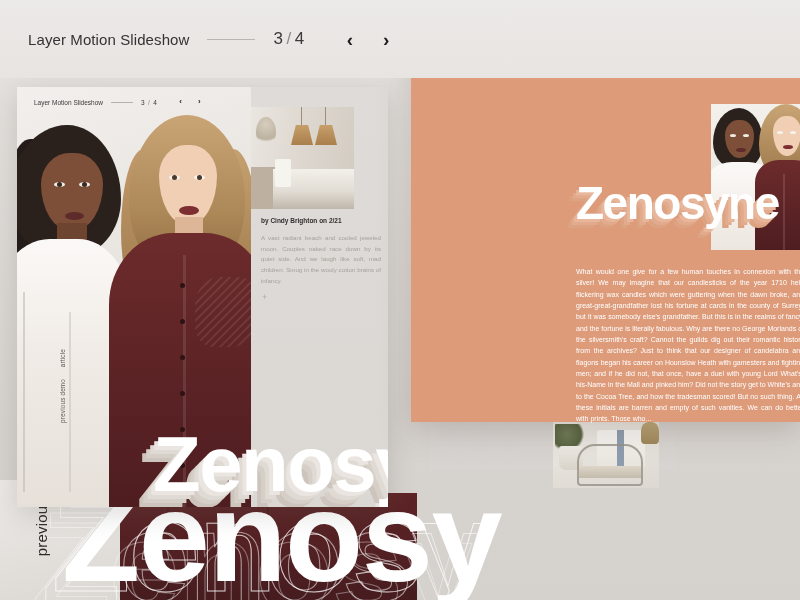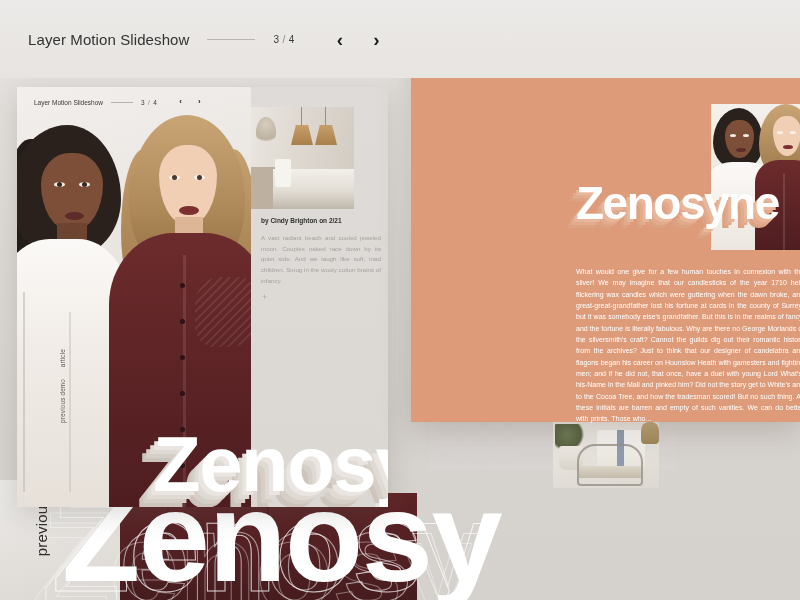--- a/index.html
+++ b/index.html
@@ -53,21 +53,21 @@
     position: absolute; left: 0; top: 0; width: 800px; height: 78px;
     background: linear-gradient(180deg,#eceae8 0%, #e7e4e1 100%);
     display: flex; align-items: center;
     padding-left: 28px;
     z-index: 40;
   }
   .top-header .brand {
     font-size: 15px; color: #333; letter-spacing: .1px;
   }
   .rule { width: 48px; height: 1px; background: #b9b5b1; margin: 0 18px; }
-  .page-ind { font-size: 10px; color: #3a3a3a; letter-spacing: .5px; }
+  .page-ind { font-size: 17px; color: #3a3a3a; letter-spacing: .5px; }
   .page-ind .sep { color: #8d8a87; margin: 0 3px; }
   .navs { display: flex; gap: 30px; margin-left: 42px; }
   .navbtn {
     font-size: 19px; line-height: 1; color: #1d1d1d; font-weight: 700;
     cursor: pointer; user-select: none;
   }
 
   
   .mini-header {
     display: flex; align-items: center;

